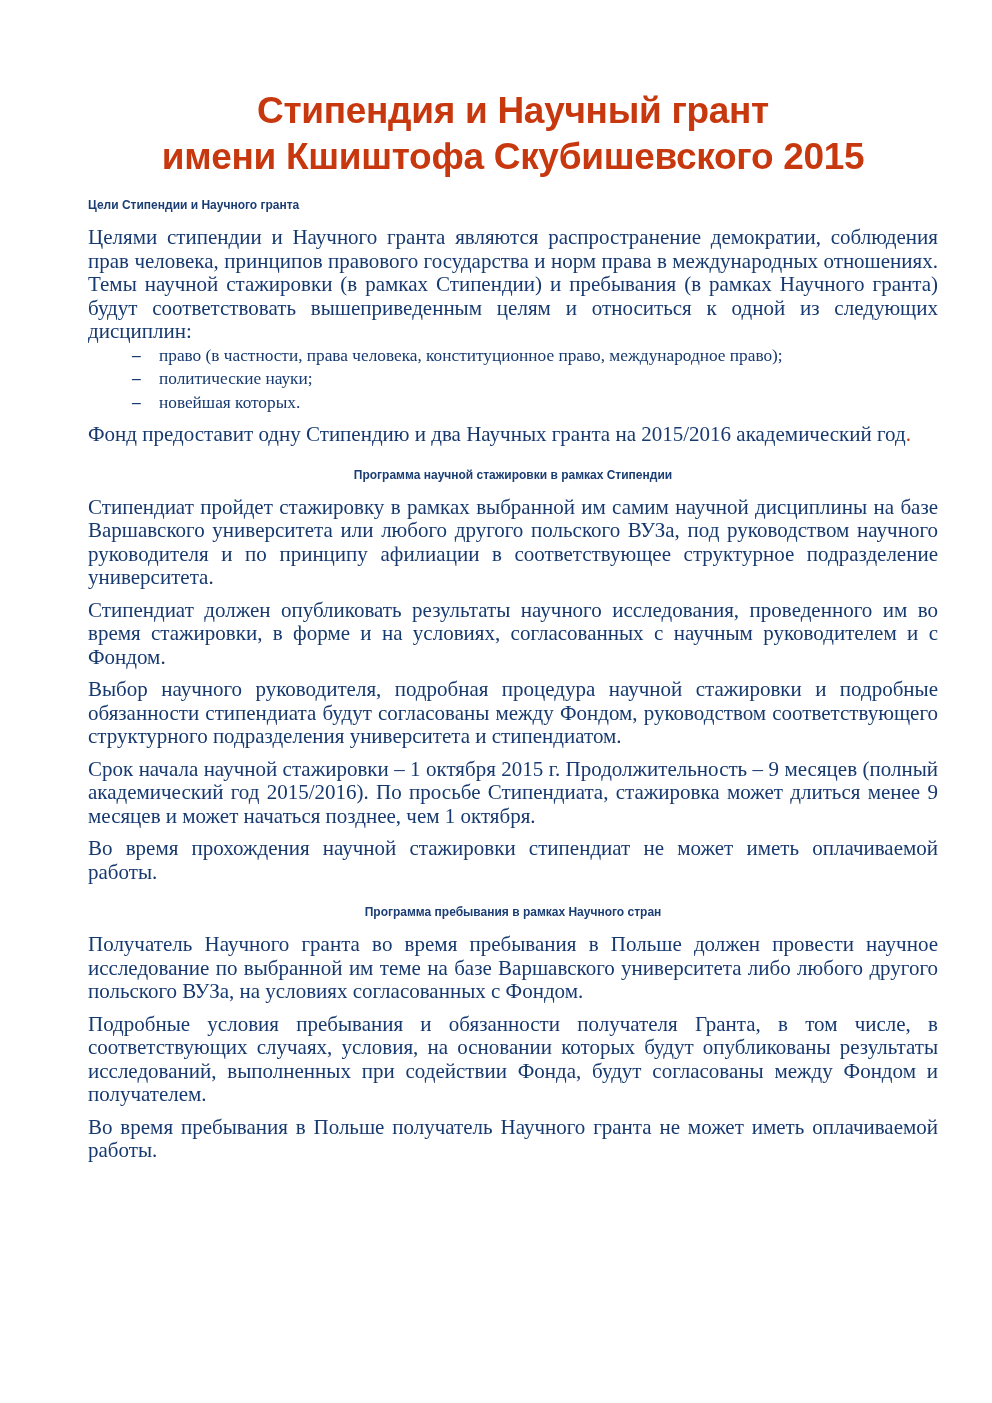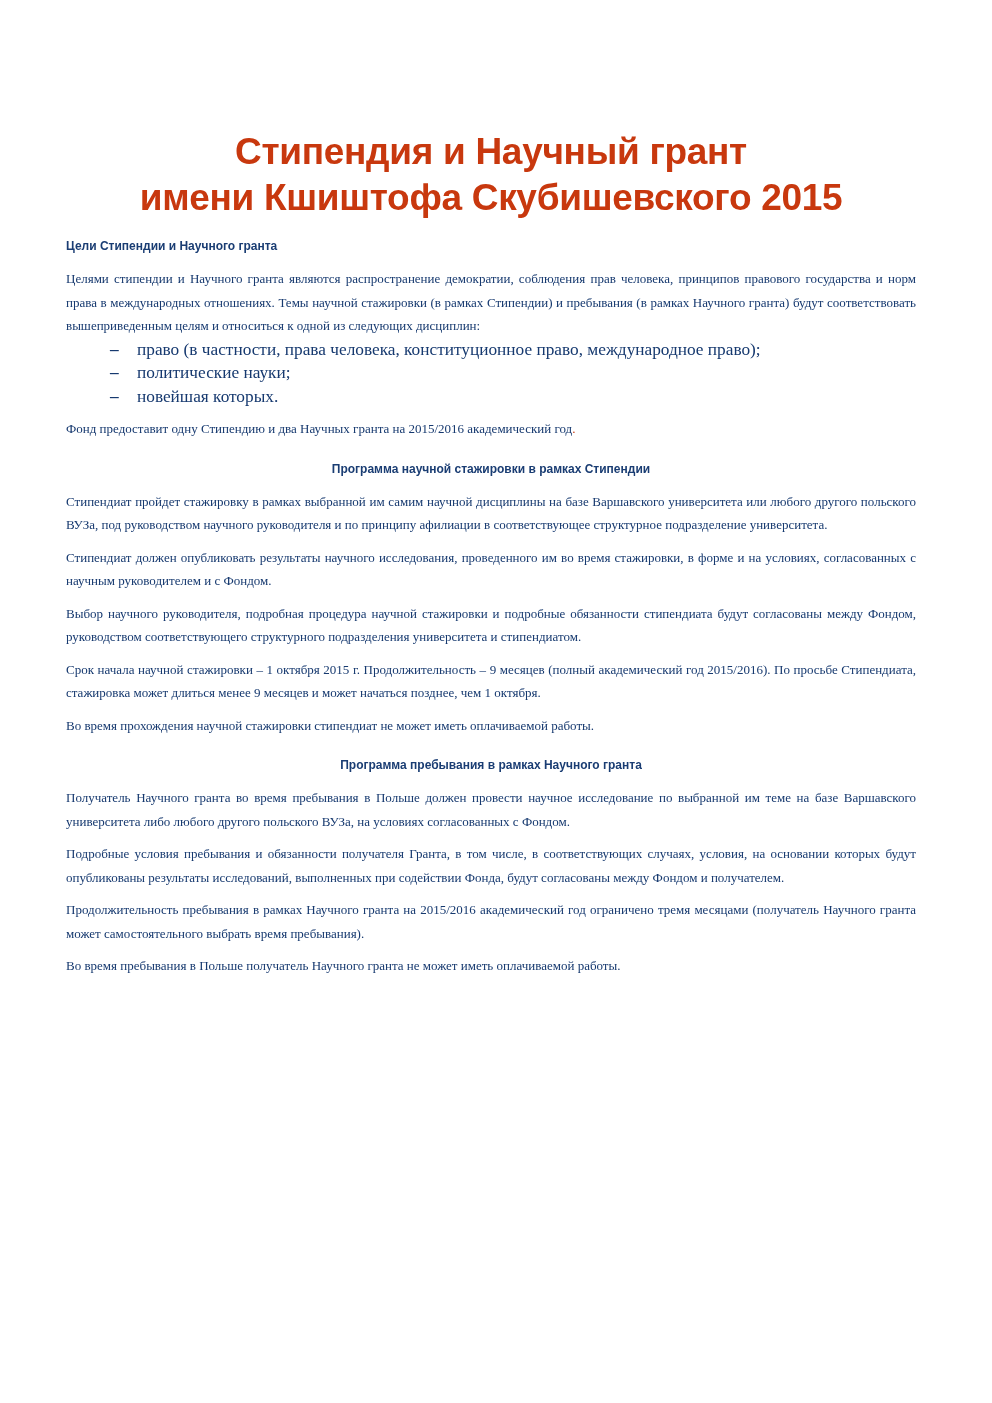--- a/index.html
+++ b/index.html
@@ -8,24 +8,23 @@
       background: #ffffff;
     }
     body {
       width: 992px;
       height: 1403px;
       position: relative;
       overflow: hidden;
     }
     .page {
       position: absolute;
-      left: 66px;
+      left: 88px;
       top: 0;
       width: 850px;
-      margin-top: 41px;
     }
     .title {
       margin: 88px 0 0 0;
       text-align: center;
       font-family: "Liberation Sans", sans-serif;
       font-weight: bold;
       font-size: 37px;
       line-height: 46px;
       color: #c8380e;
       letter-spacing: -0.3px;
@@ -34,21 +33,21 @@
     h2 {
       font-family: "Liberation Sans", sans-serif;
       font-weight: bold;
       font-size: 12px;
       line-height: 24px;
       color: #1a3d73;
       margin: 0;
     }
     p {
       font-family: "Liberation Serif", serif;
-      font-size: 13px;
+      font-size: 21px;
       line-height: 23.5px;
       color: #16396f;
       text-align: justify;
       margin: 0;
     }
     ul.dash {
       list-style: none;
       margin: 0;
       padding: 0 0 0 44px;
       font-family: "Liberation Serif", serif;
@@ -105,21 +104,20 @@
   <section>
     <h2 class="gap-h">Программа научной стажировки в рамках Стипендии</h2>
     <p class="after-h">Стипендиат пройдет стажировку в рамках выбранной им самим научной дисциплины на базе Варшавского университета или любого другого польского ВУЗа, под руководством научного руководителя и по принципу афилиации в соответствующее структурное подразделение университета.</p>
     <p class="gap-p">Стипендиат должен опубликовать результаты научного исследования, проведенного им во время стажировки, в форме и на условиях, согласованных с научным руководителем и с Фондом.</p>
     <p class="gap-p">Выбор научного руководителя, подробная процедура научной стажировки и подробные обязанности стипендиата будут согласованы между Фондом, руководством соответствующего структурного подразделения университета и стипендиатом.</p>
     <p class="gap-p">Срок начала научной стажировки – 1 октября 2015 г. Продолжительность – 9 месяцев (полный академический год 2015/2016). По просьбе Стипендиата, стажировка может длиться менее 9 месяцев и может начаться позднее, чем 1 октября.</p>
     <p class="gap-p">Во время прохождения научной стажировки стипендиат не может иметь оплачиваемой работы.</p>
   </section>
 
   <section>
-    <h2 class="gap-h">Программа пребывания в рамках Научного гранта</h2>
+    <h2 class="gap-h">Программа пребывания в рамках Научного стран</h2>
     <p class="after-h">Получатель Научного гранта во время пребывания в Польше должен провести научное исследование по выбранной им теме на базе Варшавского университета либо любого другого польского ВУЗа, на условиях согласованных с Фондом.</p>
     <p class="gap-p">Подробные условия пребывания и обязанности получателя Гранта, в том числе, в соответствующих случаях, условия, на основании которых будут опубликованы результаты исследований, выполненных при содействии Фонда, будут согласованы между Фондом и получателем.</p>
-    <p class="gap-p">Продолжительность пребывания в рамках Научного гранта на 2015/2016 академический год ограничено тремя месяцами (получатель Научного гранта может самостоятельного выбрать время пребывания).</p>
     <p class="gap-p">Во время пребывания в Польше получатель Научного гранта не может иметь оплачиваемой работы.</p>
   </section>
 
 
 </div>
 
 </body></html>

